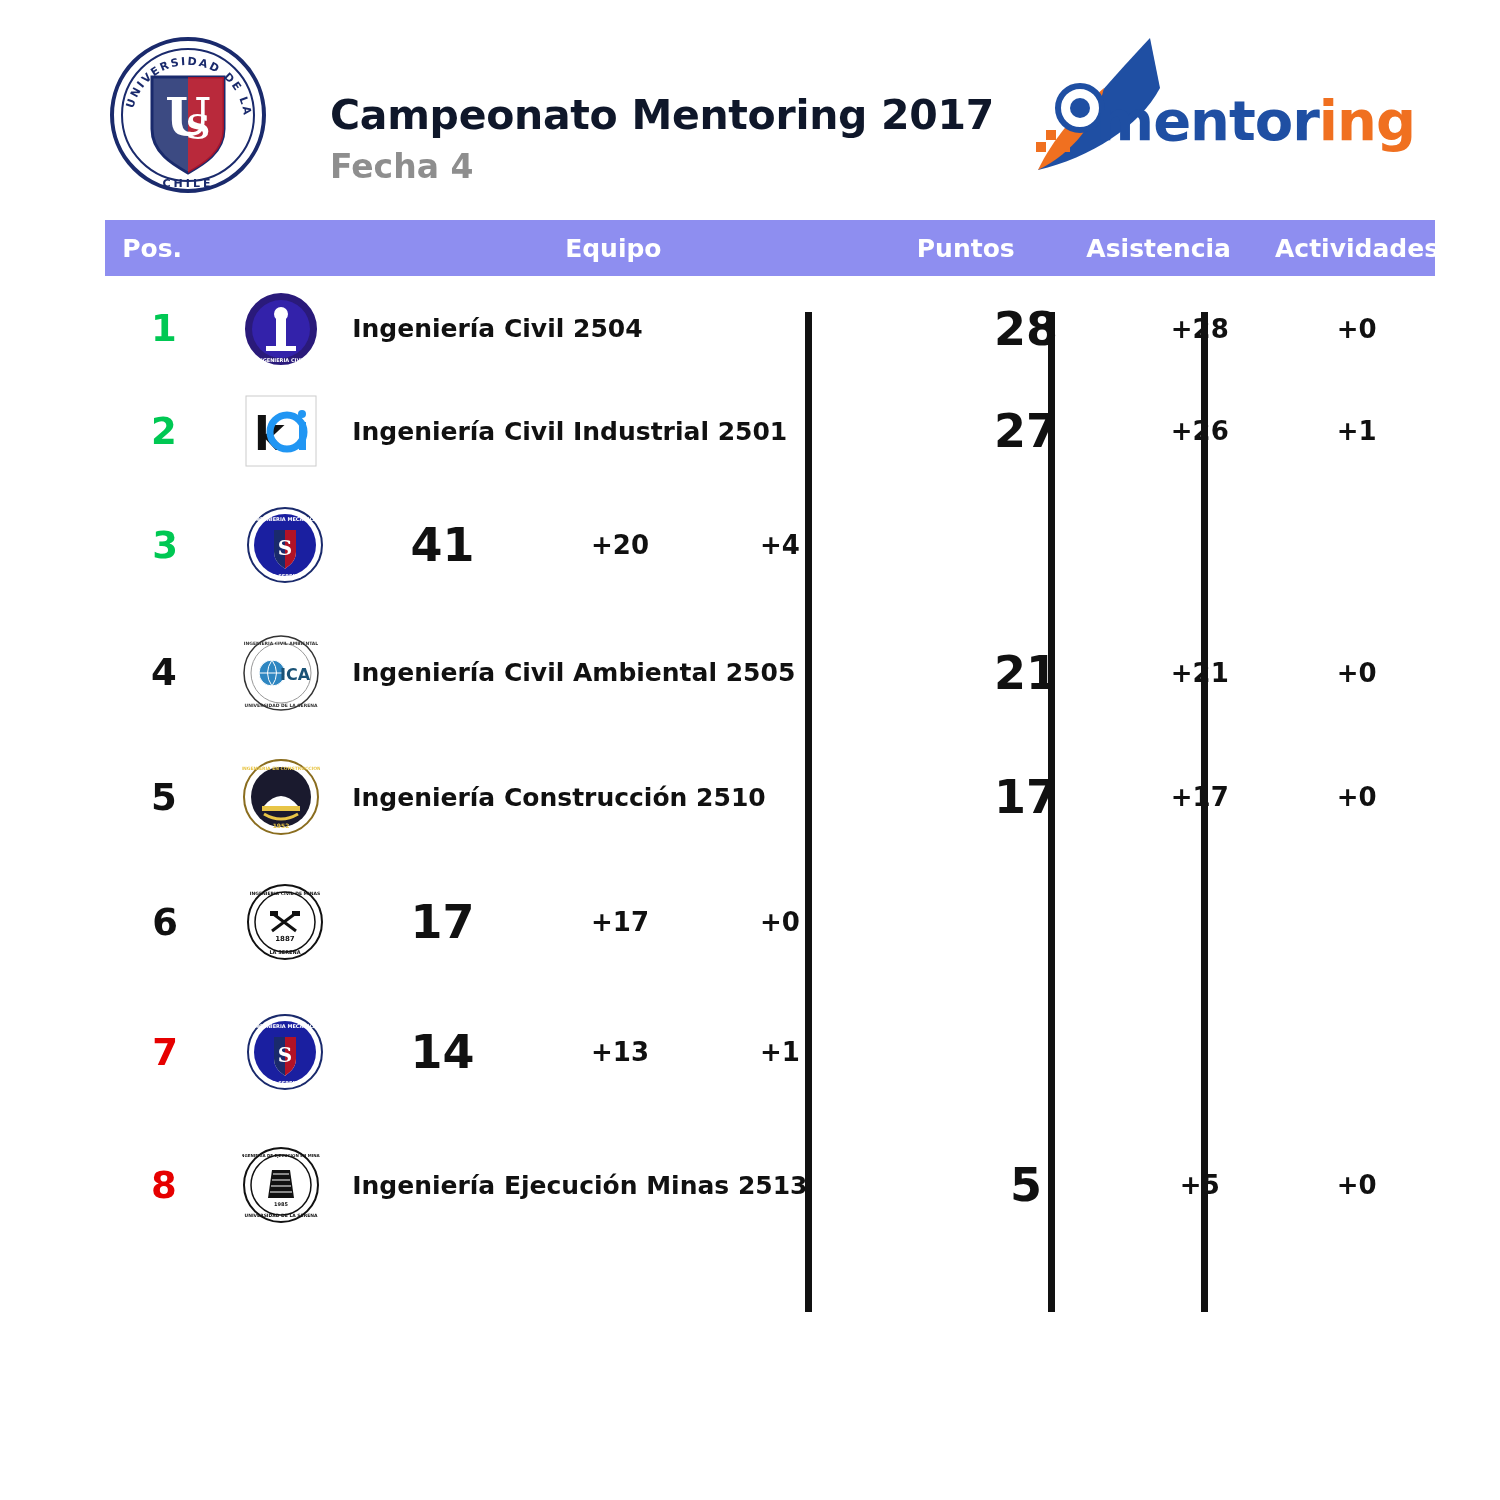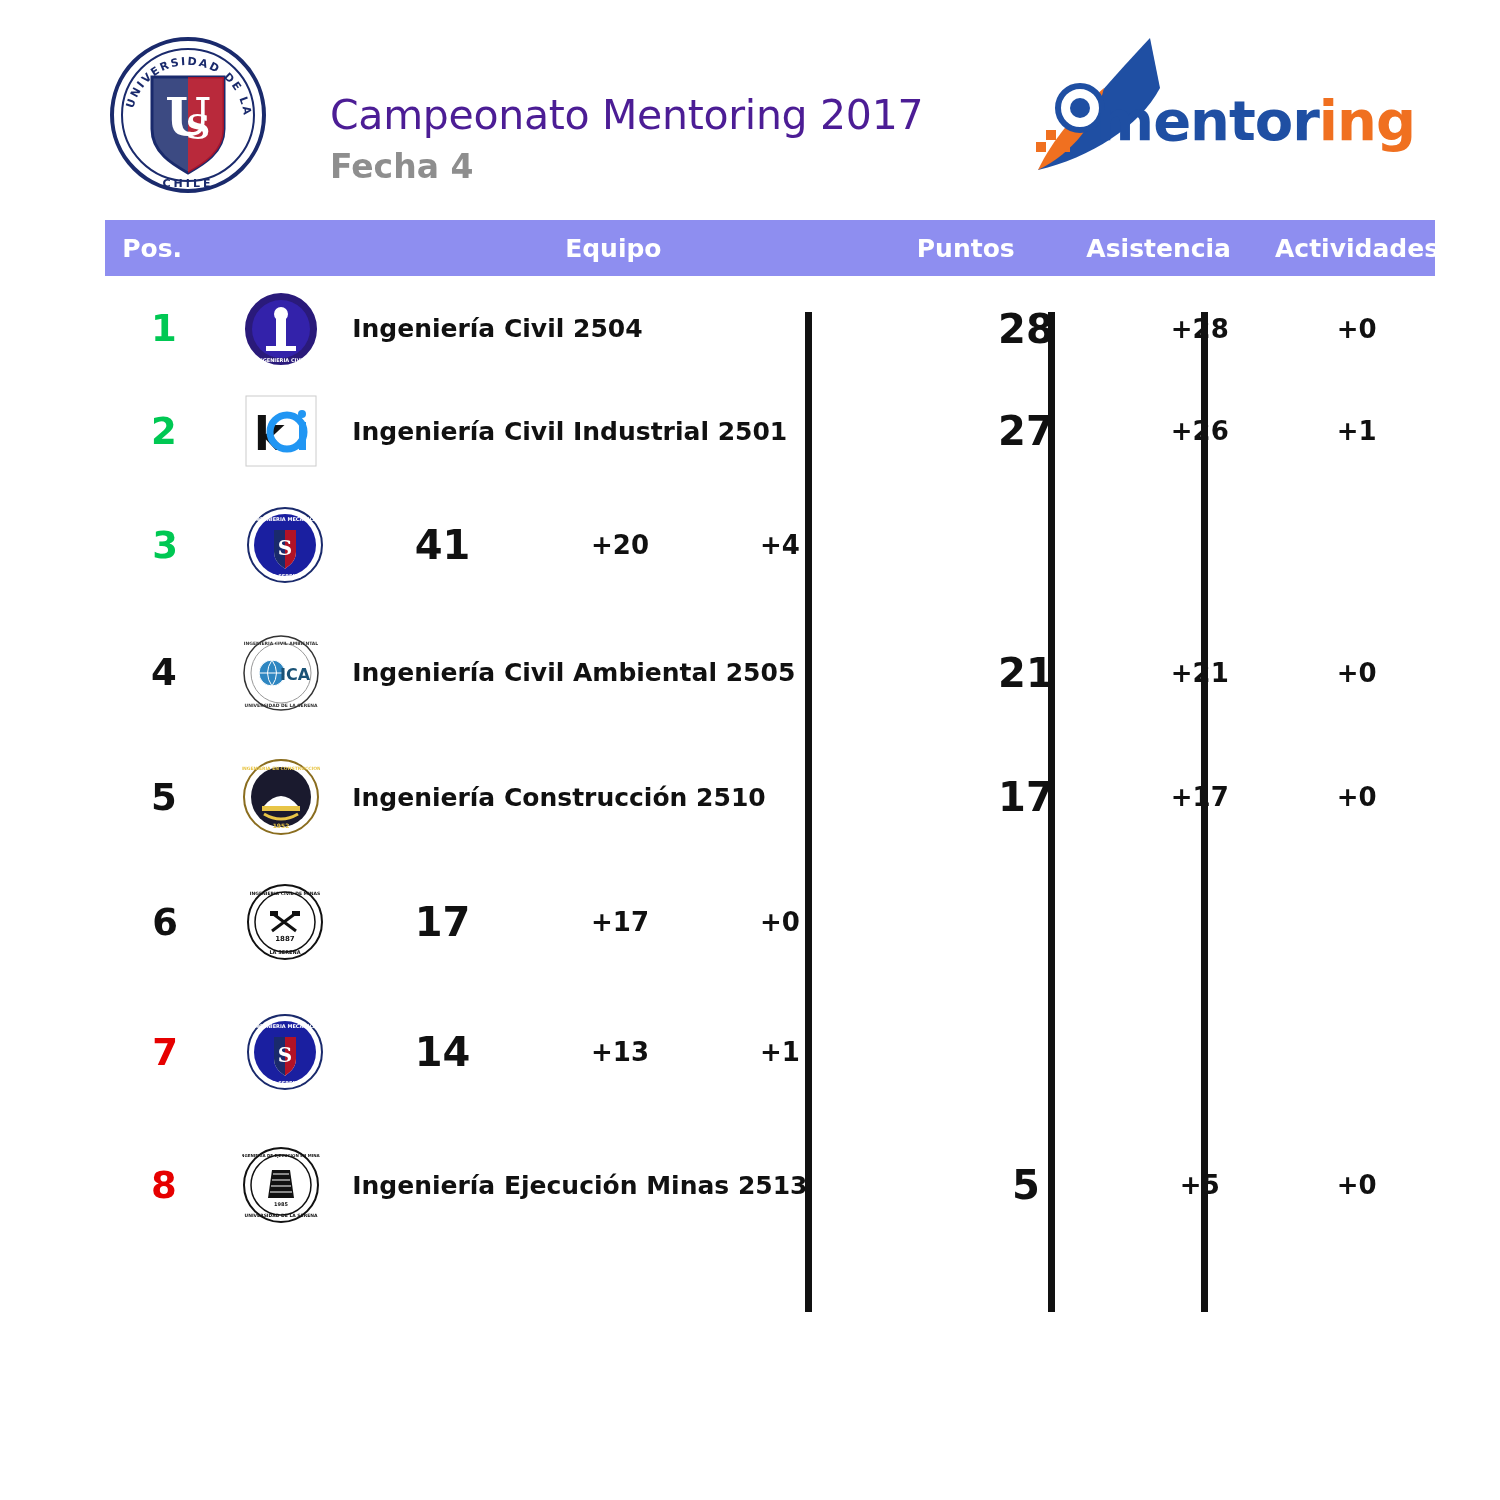--- a/index.html
+++ b/index.html
@@ -27,22 +27,22 @@
     width: 160px;
     height: 160px;
   }
   .title-block {
     position: absolute;
     left: 330px;
     top: 95px;
   }
   .title-main {
     font-size: 41px;
-    font-weight: normal;
-    color: #4c1d95;
+    font-weight: bold;
+    color: #0f172a;
     letter-spacing: -0.3px;
     line-height: 1;
     margin: 0;
   }
   .title-sub {
     font-size: 33px;
     font-weight: bold;
     color: #8e8e8e;
     line-height: 1;
     margin: 14px 0 0 0;
@@ -114,21 +114,21 @@
     margin: 0 auto;
     position: relative;
   }
   .team-name {
     font-size: 25px;
     font-weight: bold;
     color: #111111;
     white-space: nowrap;
   }
   .pts {
-    font-size: 40px;
+    font-size: 46px;
     font-weight: bold;
     color: #111111;
   }
   .num {
     font-size: 26px;
     font-weight: bold;
     color: #111111;
   }
 
   

